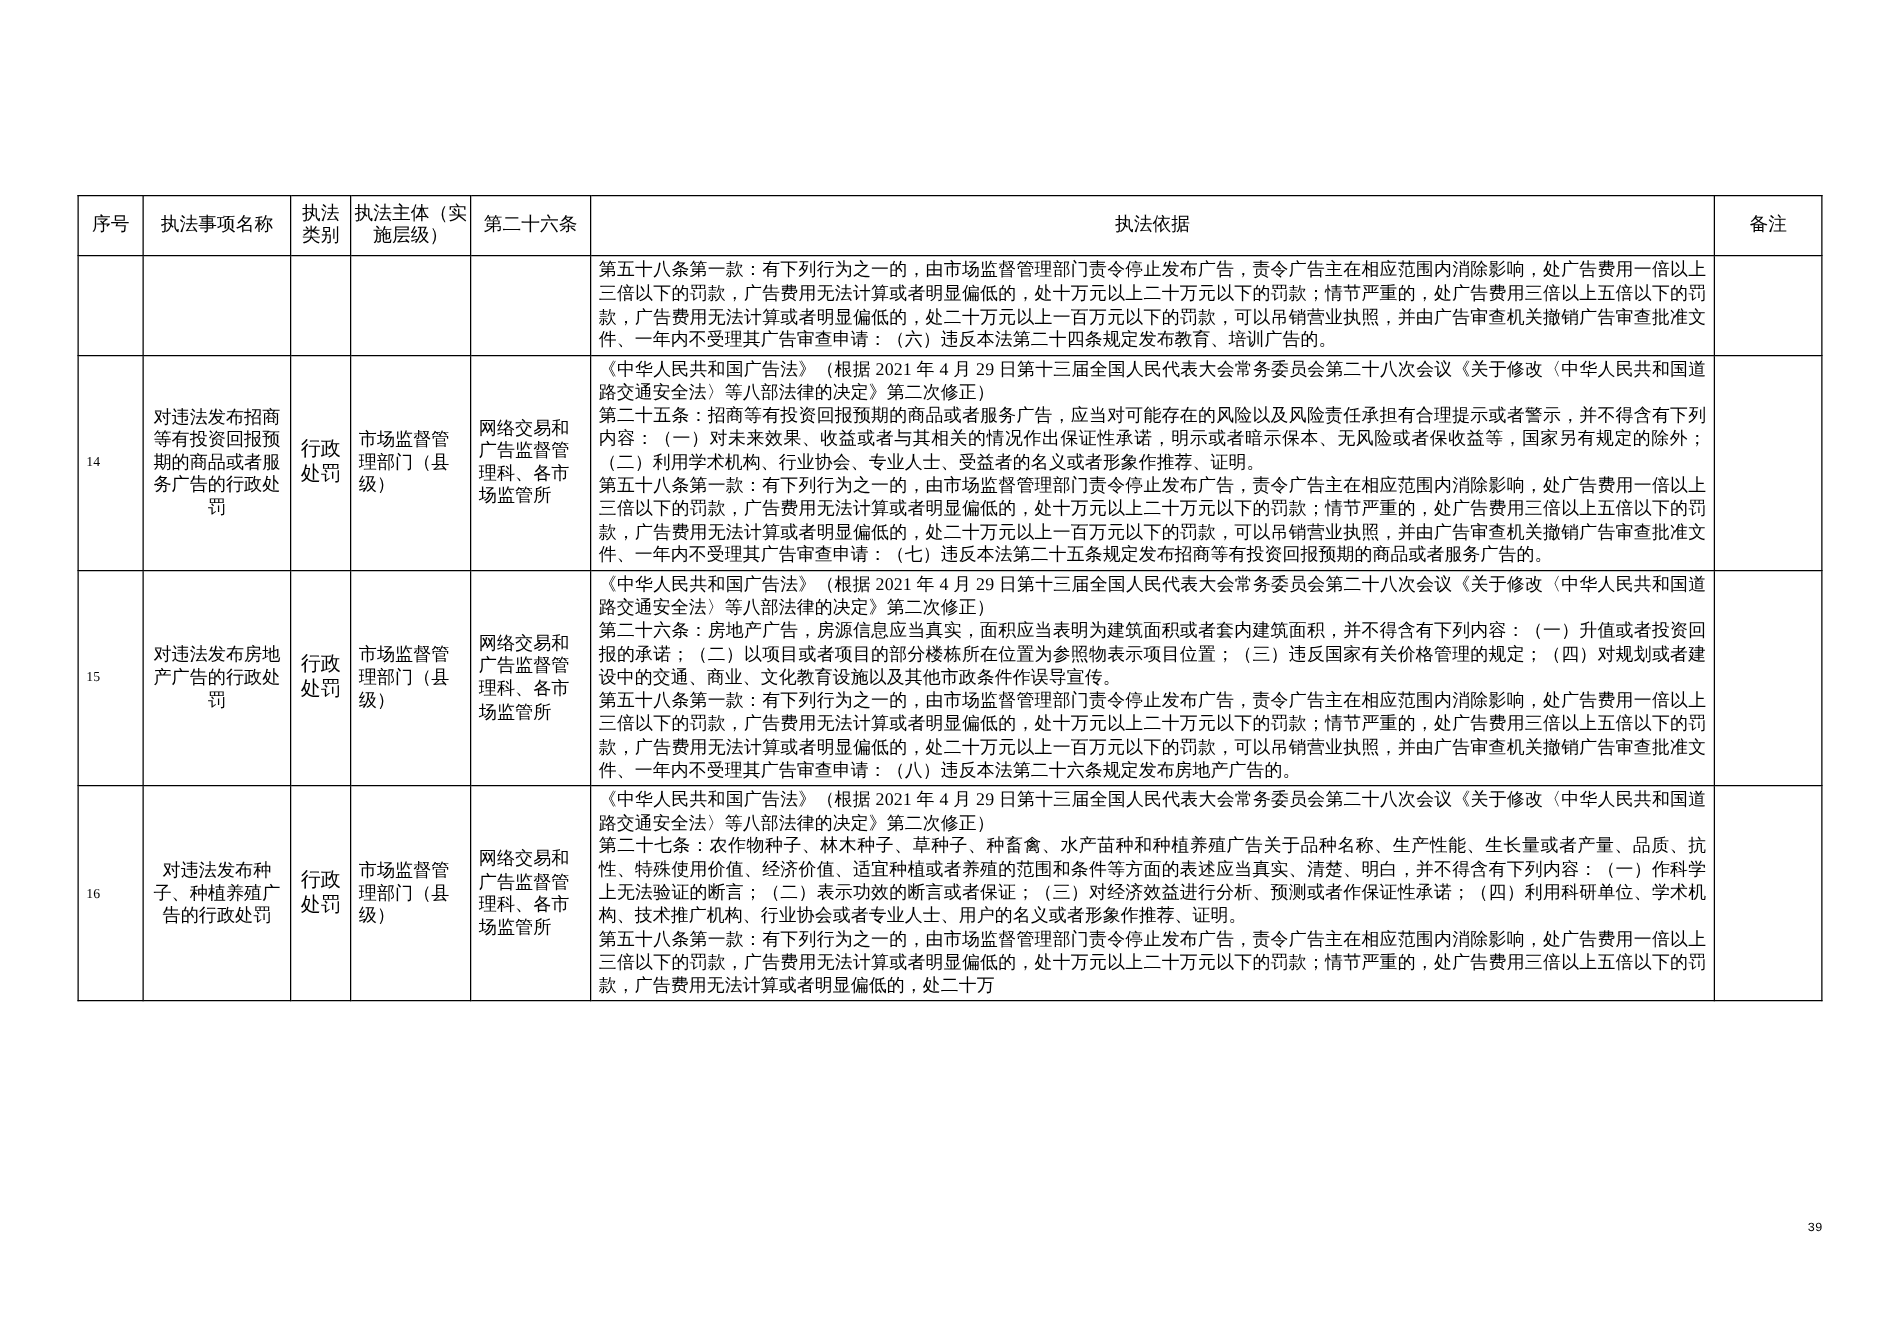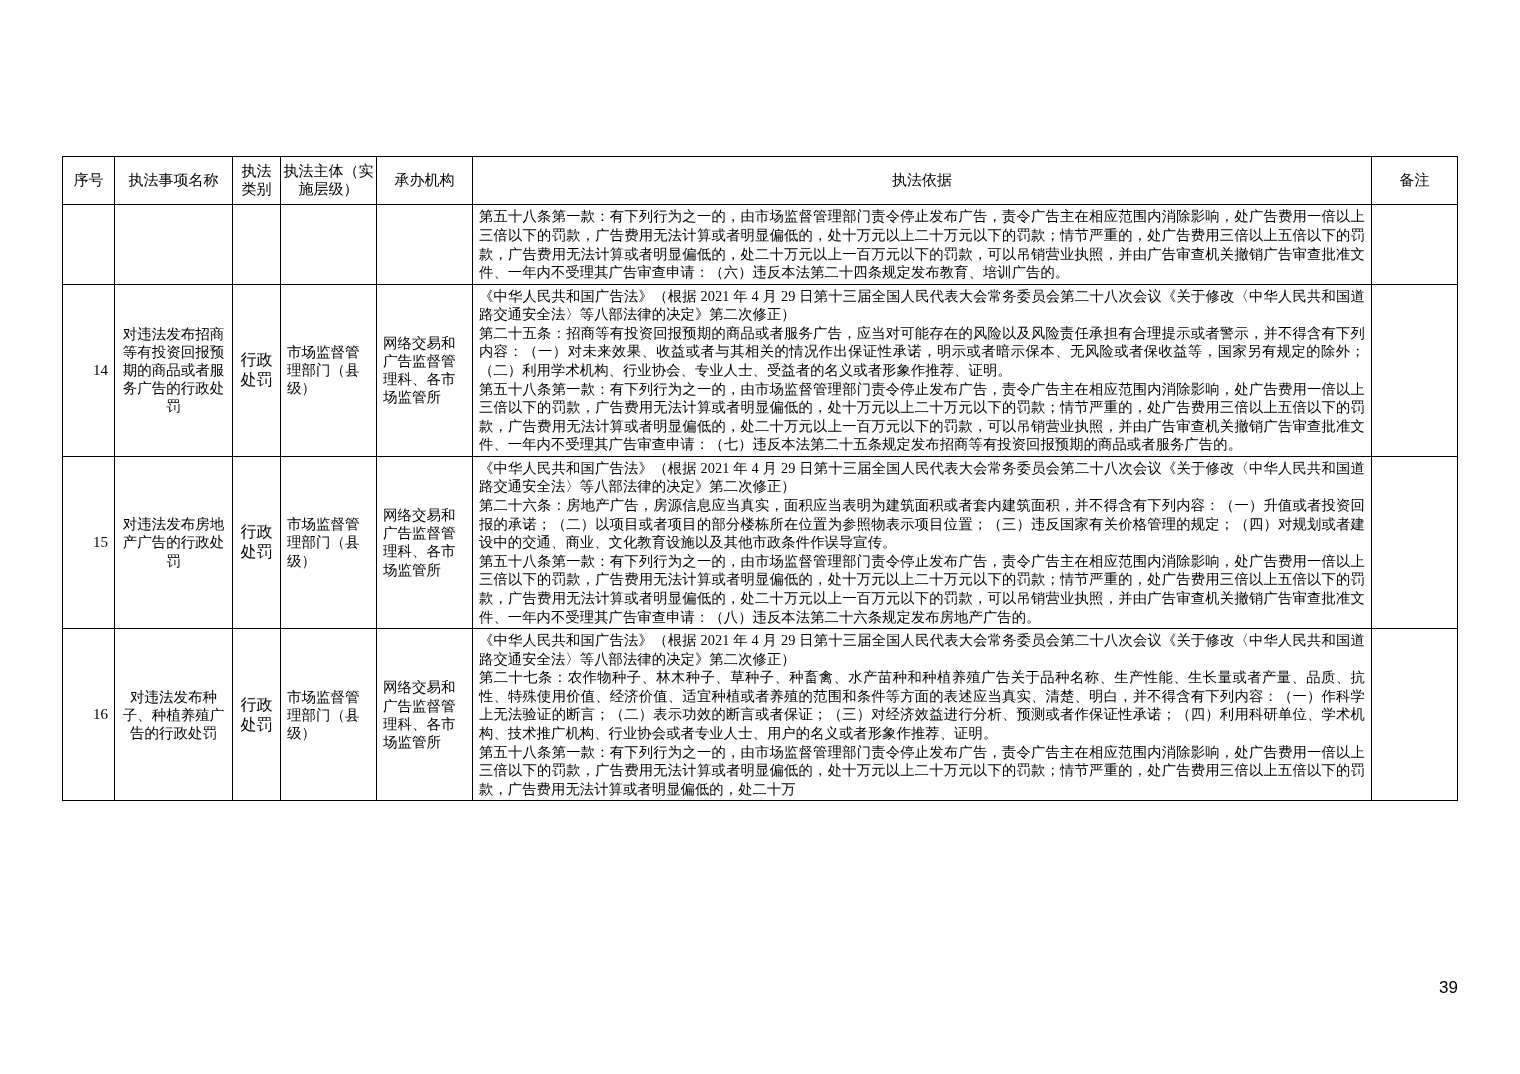--- a/index.html
+++ b/index.html
@@ -34,42 +34,42 @@
     vertical-align: middle;
     padding: 2px 6px;
     font-weight: normal;
   }
   .hdr td {
     text-align: center;
     font-size: 15px;
     line-height: 1.18;
     padding: 6px 2px;
   }
-  .c-seq   { width: 52px;  text-align: right; font-size: 15px; }
+  .c-seq   { width: 52px;  text-align: left; font-size: 11px; }
   .c-name  { width: 118px; text-align: center; font-size: 14.5px; line-height: 1.25; }
   .c-type  { width: 48px;  text-align: center; font-size: 16px; line-height: 1.25; }
   .c-subj  { width: 96px;  font-size: 14.5px; line-height: 1.25; }
   .c-org   { width: 96px;  text-align: left; font-size: 14.5px; line-height: 1.25; }
   .c-basis { font-size: 14.3px; line-height: 1.30; text-align: justify; vertical-align: top; }
   .c-note  { width: 86px;  text-align: center; font-size: 15px; }
 
   .c-basis p {
     margin: 0;
     text-align: justify;
     text-justify: inter-ideograph;
     letter-spacing: 0.1px;
   }
   .vt { vertical-align: top; }
 
   .page-number {
     position: absolute;
     right: 62px;
     top: 966px;
-    font-size: 17px;
-    font-family: Liberation Sans, sans-serif;
+    font-size: 10px;
+    font-family: Liberation Mono, monospace;
     margin-left: 44px;
   }
 </style>
 </head>
 <body>
 
 <div class="page">
 
   <table class="doc-table">
     <colgroup>
@@ -80,21 +80,21 @@
       <col style="width:96px">
       <col>
       <col style="width:86px">
     </colgroup>
     <tbody>
       <tr class="hdr">
         <td>序号</td>
         <td>执法事项名称</td>
         <td>执法类别</td>
         <td>执法主体（实施层级）</td>
-        <td>承办机构</td>
+        <td>第二十六条</td>
         <td>执法依据</td>
         <td>备注</td>
       </tr>
 
       <tr>
         <td class="c-seq"></td>
         <td class="c-name"></td>
         <td class="c-type"></td>
         <td class="c-subj"></td>
         <td class="c-org"></td>

